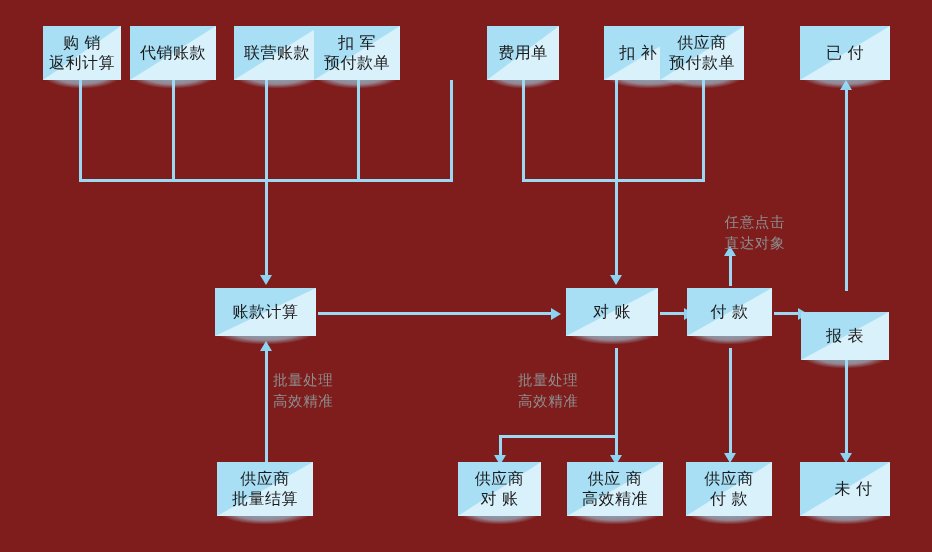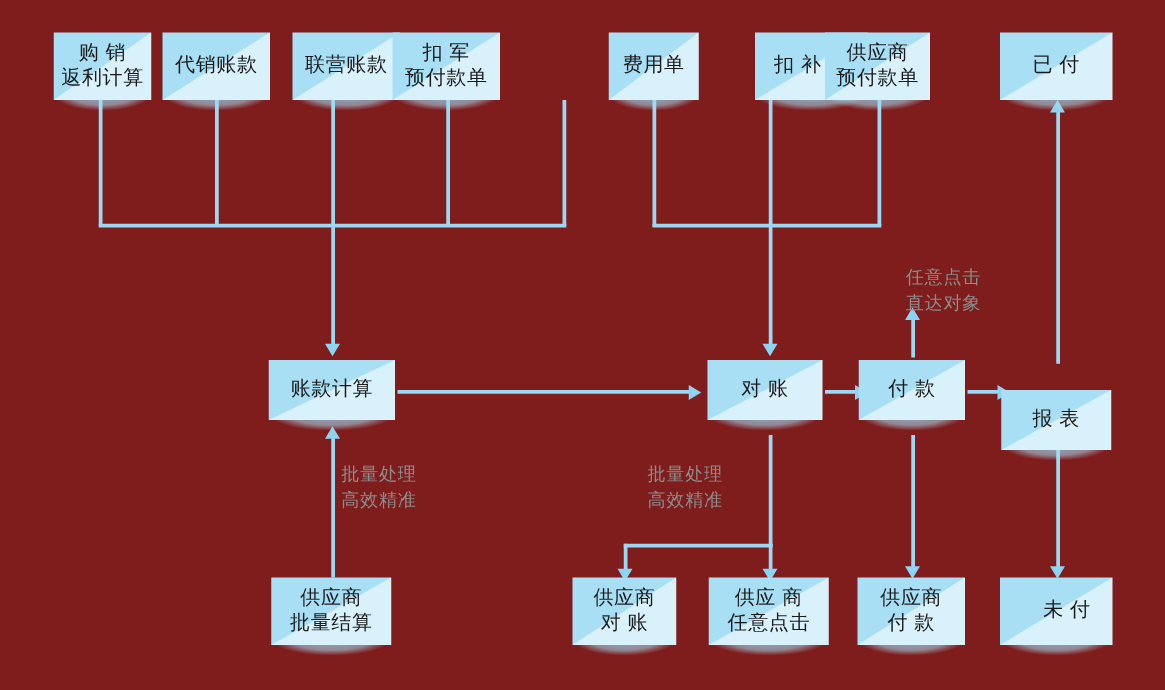--- a/index.html
+++ b/index.html
@@ -197,21 +197,21 @@
   <div class="node" style="left:217px; top:462px; width:96px; height:54px;">
     <span class="label">供应商
 批量结算</span>
   </div>
   <div class="node" style="left:458px; top:462px; width:83px; height:54px;">
     <span class="label">供应商
 对 账</span>
   </div>
   <div class="node" style="left:567px; top:462px; width:96px; height:54px;">
     <span class="label">供应 商
-任意点击</span>
+高效精准</span>
   </div>
   <div class="node" style="left:686px; top:462px; width:86px; height:54px;">
     <span class="label">供应商
 付 款</span>
   </div>
   <div class="node" style="left:800px; top:462px; width:90px; height:54px;padding-left:17px;">
     <span class="label">未 付</span>
   </div>
 
   <div class="note" style="left:675px; top:212px; width:110px;">任意点击

